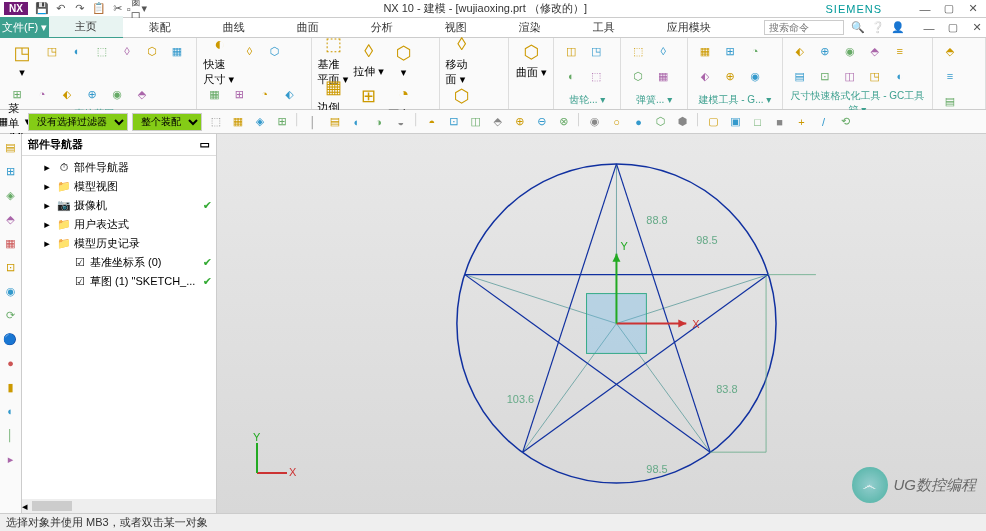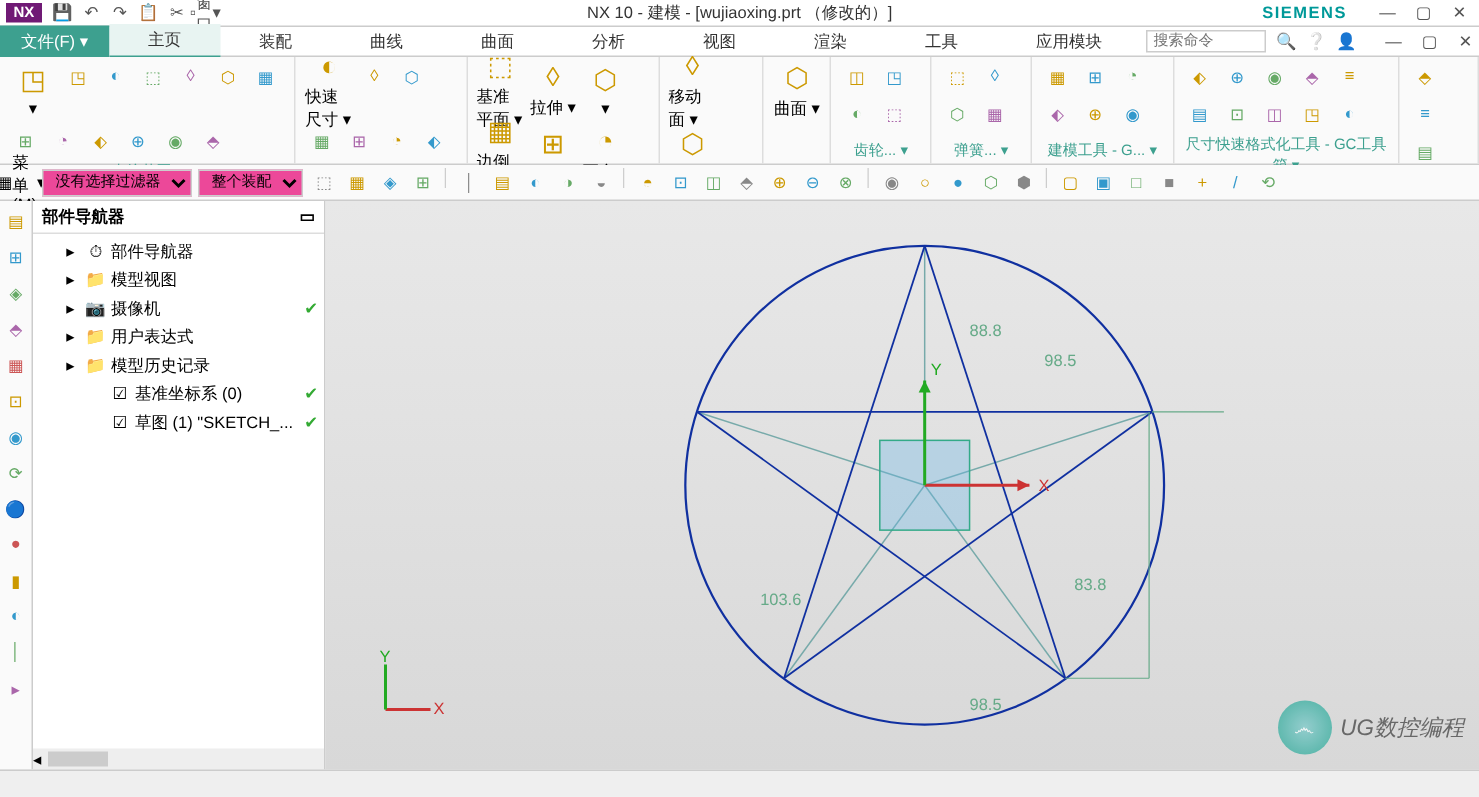--- a/index.html
+++ b/index.html
@@ -2,37 +2,37 @@
 <html><head>
 <meta charset="utf-8">
 <style>
 *{box-sizing:border-box;margin:0;padding:0;font-family:"Microsoft YaHei",Arial,sans-serif;font-size:11px;user-select:none}
 body{width:986px;height:531px;background:#f0f0f0;display:flex;flex-direction:column;overflow:hidden}
 .titlebar{height:18px;background:#fff;display:flex;align-items:center;padding:0 4px;border-bottom:1px solid #ccc}
 .nx-logo{background:#701a75;color:#fff;font-weight:bold;padding:1px 5px;font-size:10px}
 .qat{display:flex;gap:3px;margin-left:6px}
 .qat-btn{width:16px;height:16px;display:flex;align-items:center;justify-content:center;cursor:pointer;color:#555}
 .title-text{flex:1;text-align:center;color:#333;font-size:11px}
-.brand{color:#009999;font-weight:bold;letter-spacing:1px;margin-right:10px}
+.brand{color:#009999;font-weight:normal;letter-spacing:1px;margin-right:26px}
 .win-btns{display:flex;gap:6px;margin-left:8px}
 .win-btn{width:18px;height:14px;display:flex;align-items:center;justify-content:center;cursor:pointer;color:#555}
 .menubar{height:20px;background:#fff;display:flex;align-items:center;border-bottom:1px solid #ccc}
-.file-btn{background:#3da08f;color:#fff;padding:3px 14px;cursor:pointer}
+.file-btn{background:#3da08f;color:#fff;padding:3px 2px;cursor:pointer}
 .tab{padding:3px 26px;cursor:pointer;color:#333}
 .tab.active{background:#e8f4f2;border-bottom:2px solid #3da08f}
 .search-box{margin-left:auto;border:1px solid #ccc;padding:1px 4px;width:80px;color:#aaa;font-size:10px}
 .help-icons{display:flex;gap:4px;margin:0 6px}
 .ribbon{height:72px;background:#fafafa;display:flex;border-bottom:1px solid #ccc}
 .ribbon-group{border-right:1px solid #ddd;display:flex;flex-direction:column;padding:2px 6px}
 .ribbon-tools{flex:1;display:flex;flex-wrap:wrap;gap:3px;align-content:flex-start}
 .ribbon-label{text-align:center;color:#3da08f;font-size:10px;padding-top:2px;cursor:pointer}
 .tool-btn{width:22px;height:22px;display:flex;align-items:center;justify-content:center;cursor:pointer;border-radius:2px}
 .tool-big{width:32px;height:40px;display:flex;flex-direction:column;align-items:center;justify-content:center;cursor:pointer;gap:2px;font-size:10px}
 .filter-bar{height:24px;background:#fafafa;display:flex;align-items:center;gap:4px;padding:0 4px;border-bottom:1px solid #ccc}
-.filter-sel{border:1px solid #ccc;padding:1px 4px;background:#ec4899;font-size:10px;height:18px}
+.filter-sel{border:1px solid #ccc;padding:1px 4px;background:#84cc16;font-size:10px;height:18px}
 .fb-btn{width:20px;height:18px;display:flex;align-items:center;justify-content:center;cursor:pointer}
 .main{flex:1;display:flex;min-height:0}
 .leftbar{width:22px;background:#fafafa;border-right:1px solid #ccc;display:flex;flex-direction:column;gap:6px;padding-top:4px;align-items:center}
 .lb-btn{width:18px;height:18px;cursor:pointer;display:flex;align-items:center;justify-content:center}
 .nav-panel{width:195px;background:#fff;border-right:1px solid #ccc;display:flex;flex-direction:column}
 .nav-title{padding:3px 6px;font-weight:bold;display:flex;align-items:center;border-bottom:1px solid #ddd}
 .nav-pin{margin-left:auto;cursor:pointer}
 .nav-header{display:flex;border-bottom:1px solid #ddd;background:#fafafa}
 .nav-col{padding:3px 8px;font-size:10px;color:#333}
 .nav-tree{flex:1;overflow:auto;padding:2px 0}
@@ -408,13 +408,14 @@
       <text x="6" y="8" fill="#2a2" font-size="9">Y</text>
     </svg>
     <div class="watermark">
       <div class="wm-circle">෴</div>
       <span class="wm-text">UG数控编程</span>
     </div>
   </div>
 </div>
 
 <div class="status">
+  <span>选择对象并使用 MB3，或者双击某一对象</span>
 </div>
 
 </body></html>

